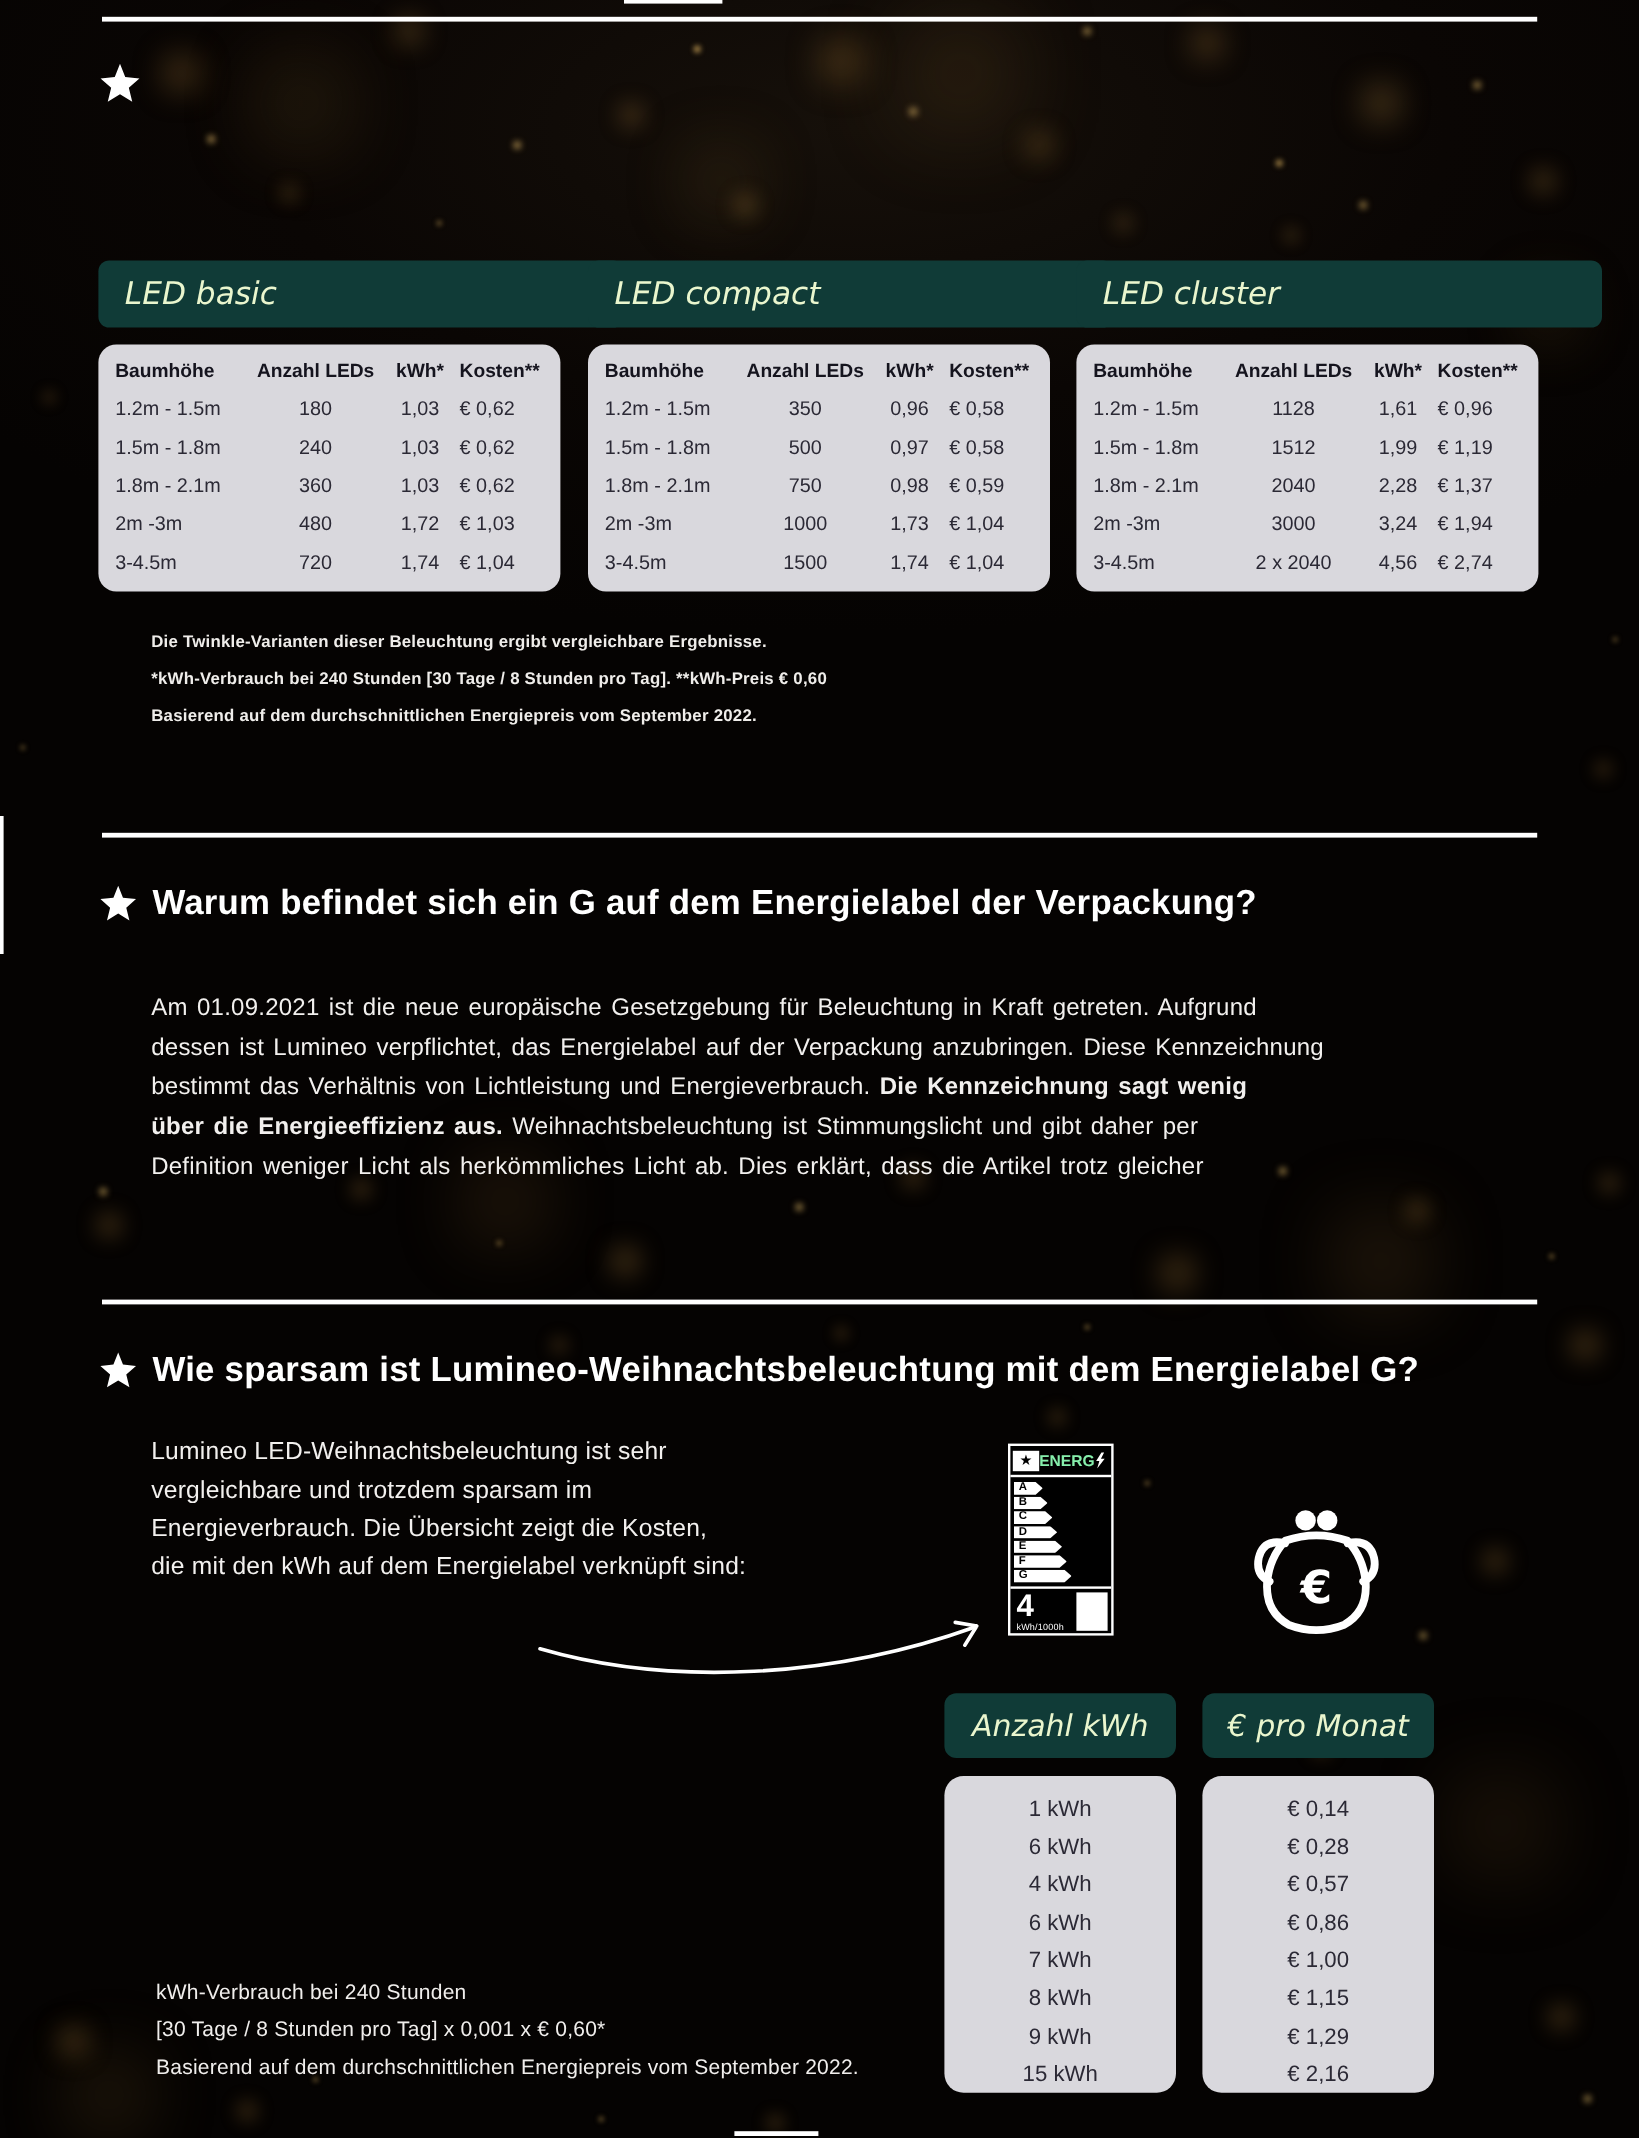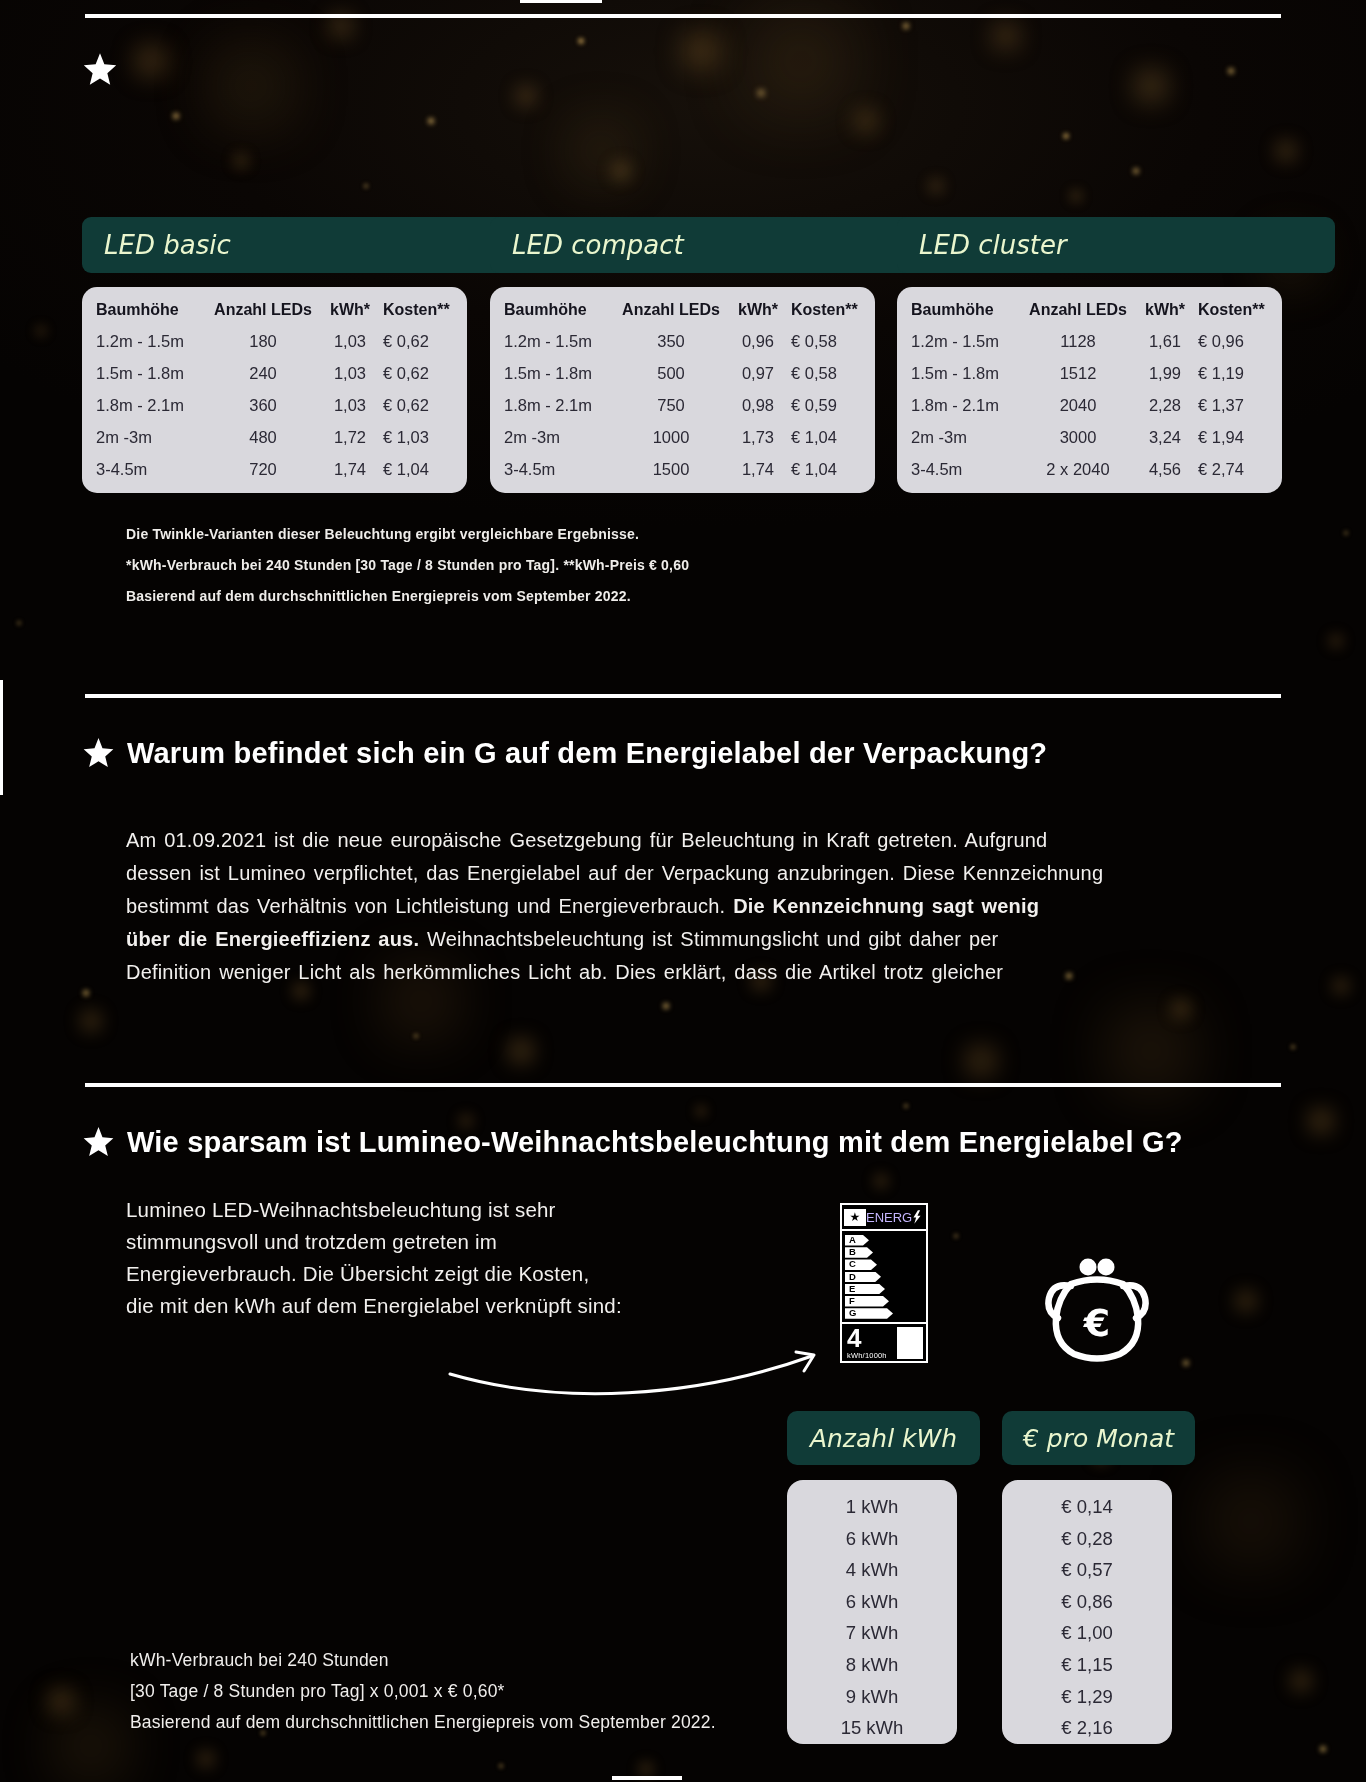--- a/index.html
+++ b/index.html
@@ -65,40 +65,40 @@
   .footnote1{position:absolute;left:126px;top:519px;color:#efedea;font-size:14px;line-height:31px;letter-spacing:.2px;font-weight:bold;}
   .paragraph{position:absolute;left:126px;top:824px;color:#f2f0ee;font-size:20px;line-height:33px;letter-spacing:.2px;word-spacing:2px;}
   .paragraph b{font-weight:bold;margin-top:41px;}
   .intro{position:absolute;left:126px;top:1194px;color:#f2f0ee;font-size:20.5px;line-height:32px;letter-spacing:.2px;}
   .footnote2{position:absolute;left:130px;top:1645px;width:640px;text-align:left;color:#f0eeec;font-size:17.5px;line-height:31px;letter-spacing:.2px;white-space:nowrap;}
   
   .elabel{position:absolute;left:840px;top:1203px;width:88px;height:160px;box-sizing:border-box;border:2px solid #ffffff;background:#000000;}
   .el-top{height:24px;display:flex;align-items:center;border-bottom:2px solid #ffffff;}
   .el-starbox{width:22px;height:17px;background:#ffffff;margin-left:2px;display:flex;align-items:center;justify-content:center;}
   .el-star{color:#000000;font-size:12px;line-height:1;}
-  .el-brand{color:#c4b5fd;font-weight:normal;font-size:13px;margin-left:0;letter-spacing:0;}
+  .el-brand{color:#86efac;font-weight:bold;font-size:13px;margin-left:0;letter-spacing:0;}
   .el-bolt{width:8px;height:14px;margin-left:1px;fill:#ffffff;}
   .el-arrows{padding:4px 0 0 3px;display:flex;flex-direction:column;gap:1.6px;}
   .el-arrow{height:10.6px;background:#ffffff;color:#000000;font-size:9.5px;font-weight:bold;line-height:10.6px;padding-left:4px;box-sizing:border-box;
     clip-path:polygon(0 0, calc(100% - 6px) 0, 100% 50%, calc(100% - 6px) 100%, 0 100%);}
   .el-arrow:nth-child(1){width:24px;} .el-arrow:nth-child(2){width:28px;}
   .el-arrow:nth-child(3){width:32px;} .el-arrow:nth-child(4){width:36px;}
   .el-arrow:nth-child(5){width:40px;} .el-arrow:nth-child(6){width:44px;}
   .el-arrow:nth-child(7){width:48px;}
   .el-bottom{position:relative;height:40px;border-top:2px solid #ffffff;margin-top:3px;}
   .el-val{position:absolute;left:5px;top:-1px;color:#ffffff;font-size:26px;font-weight:bold;}
   .el-unit{position:absolute;left:5px;top:27px;color:#ffffff;font-size:7.5px;letter-spacing:.2px;}
   .el-gbox{position:absolute;right:3px;top:3px;width:26px;height:32px;background:#ffffff;}
   
   .hand-arrow{position:absolute;left:440px;top:1332px;}
   .purse{position:absolute;left:1043px;top:1254px;}
   
   .mini-head{position:absolute;top:1411px;width:193px;height:54px;background:#103b37;border-radius:10px;display:flex;align-items:center;justify-content:center;}
   .mini-head span{font-family:"DejaVu Sans",sans-serif;font-style:italic;font-size:25px;color:#eaf6ce;}
-  .mini-body{position:absolute;top:1480px;width:170px;height:264px;background:#d9d8dd;border-radius:16px;box-sizing:border-box;padding-top:11px;text-align:center;}
+  .mini-body{position:absolute;top:1480px;width:193px;height:264px;background:#d9d8dd;border-radius:16px;box-sizing:border-box;padding-top:11px;text-align:center;}
   .mini-row{height:31.6px;line-height:31.6px;font-size:18.5px;color:#2b2935;}
   .kwh-col{left:787px;} .cost-col{left:1002px;}
 </style>
 </head>
 <body>
 
 <div class="canvas">
 
   <div class="bokeh bokeh-blobs"></div>
   <div class="bokeh bokeh-soft"></div>
@@ -275,21 +275,21 @@
 
   <div class="heading h3" style="left:82px;top:1126px;width:1250px;">
     <svg class="star" width="33" height="33" viewBox="0 0 24 24">
       <path d="M12 .8 L14.9 8.1 L22.8 8.9 L16.9 14.1 L18.8 21.9 L12 17.7 L5.2 21.9 L7.1 14.1 L1.2 8.9 L9.1 8.1 Z" fill="#ffffff"></path>
     </svg>
     <div class="h-text">Wie sparsam ist Lumineo-Weihnachtsbeleuchtung mit dem Energielabel G?</div>
   </div>
 
   <div class="intro">
     <div>Lumineo LED-Weihnachtsbeleuchtung ist sehr</div>
-      <div>stimmungsvoll und trotzdem getreten im</div>
+      <div>vergleichbare und trotzdem sparsam im</div>
       <div>Energieverbrauch. Die Übersicht zeigt die Kosten,</div>
       <div>die mit den kWh auf dem Energielabel verknüpft sind:</div>
   </div>
 
   <svg class="hand-arrow" width="400" height="72" viewBox="0 0 400 72">
     <path d="M10 42 C 120 74, 255 66, 372 24" fill="none" stroke="#ffffff" stroke-width="3" stroke-linecap="round"></path>
     <path d="M374 23 L356 20 M374 23 L364 39" fill="none" stroke="#ffffff" stroke-width="3" stroke-linecap="round"></path>
   </svg>
 
   <div class="elabel">

